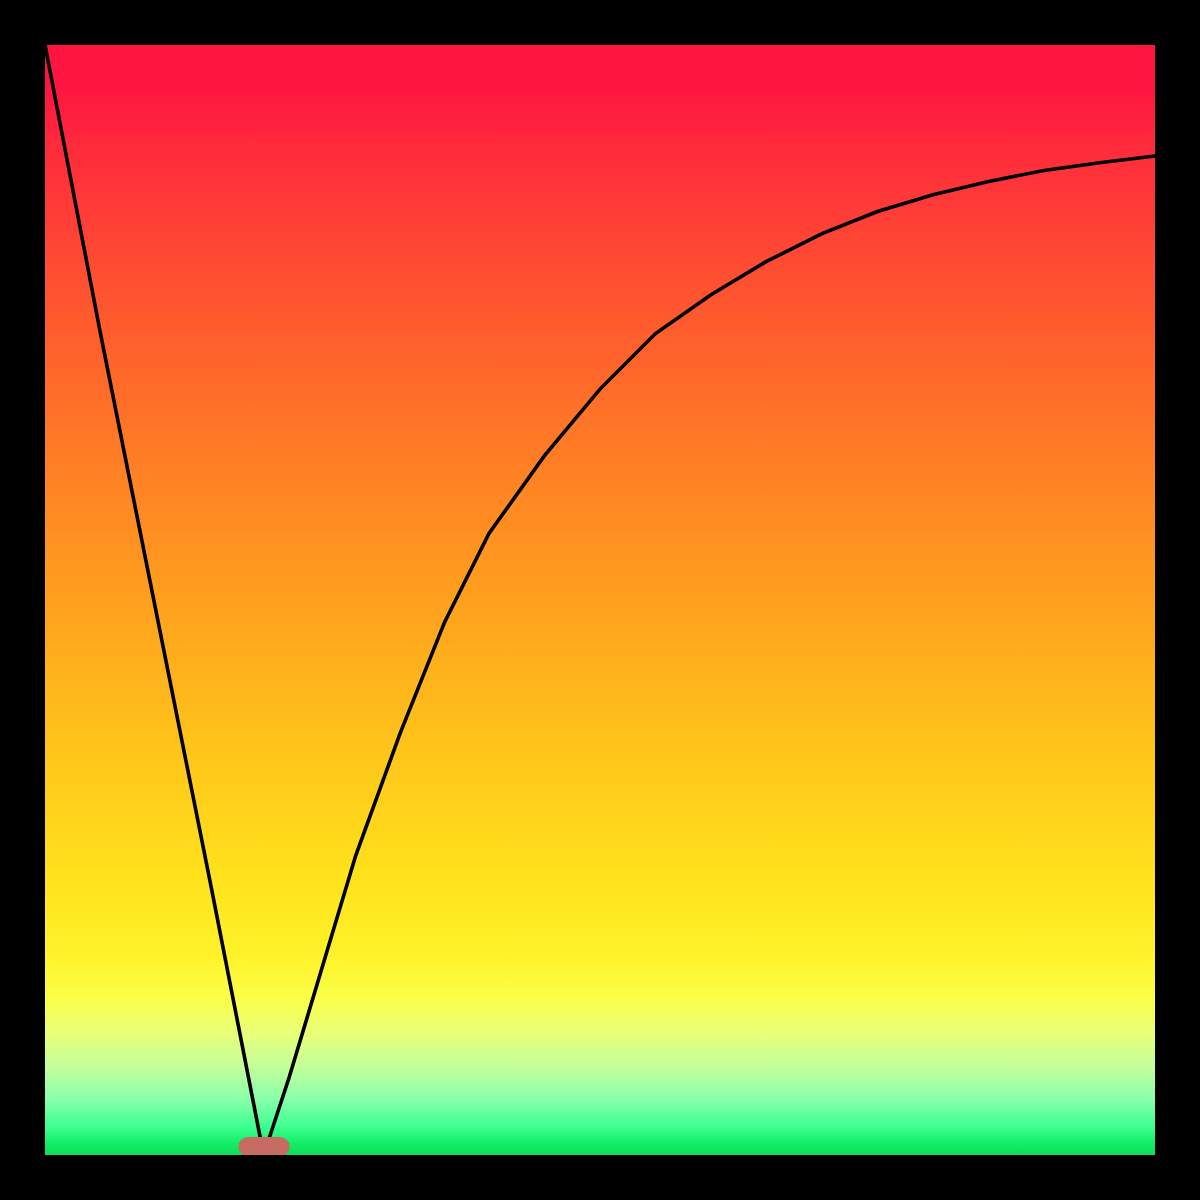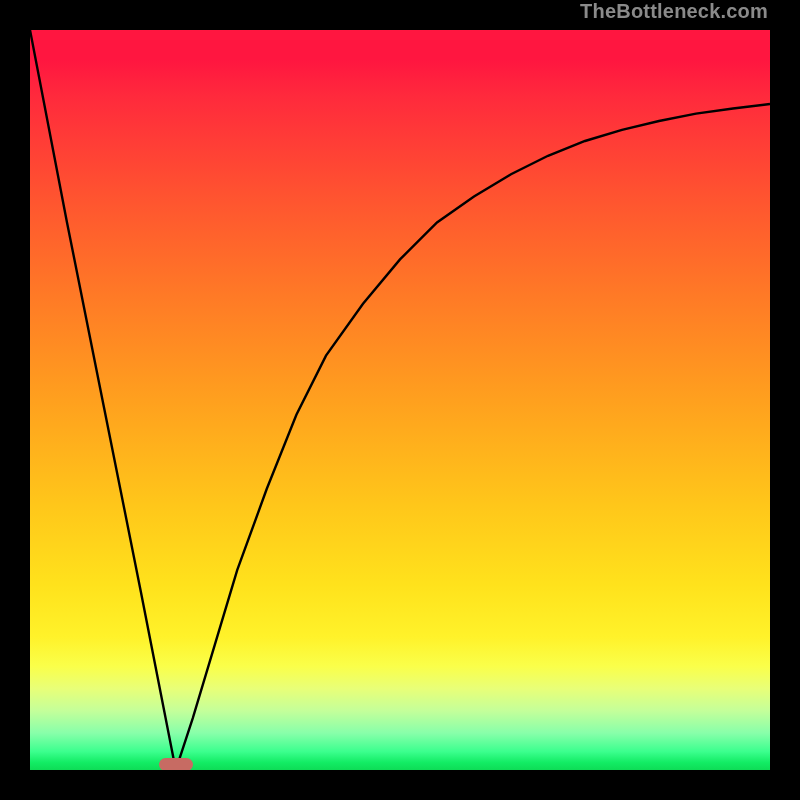--- a/index.html
+++ b/index.html
@@ -81,15 +81,14 @@
   <div class="plot">
     <div class="gradient"></div>
 
     <svg class="curve-svg" viewBox="0 0 740 740" preserveAspectRatio="none">
       <path id="curve-path" d="M0.00 0.00 L37.00 192.40 L74.00 377.40 L111.00 562.40 L145.78 740.00 L162.80 688.20 L185.00 614.20 L207.20 540.20 L236.80 458.80 L266.40 384.80 L296.00 325.60 L333.00 273.80 L370.00 229.40 L407.00 192.40 L444.00 166.50 L481.00 144.30 L518.00 125.80 L555.00 111.00 L592.00 99.90 L629.00 91.02 L666.00 83.62 L703.00 78.44 L740.00 74.00" fill="none" stroke="#000" stroke-width="2.4"></path>
     </svg>
 
     <div id="marker" class="marker" style="left: 145.78px;"></div>
   </div>
 
-  <div class="watermark">TheBottleneck.com</div>
 
 </div>
 
 </body></html>

